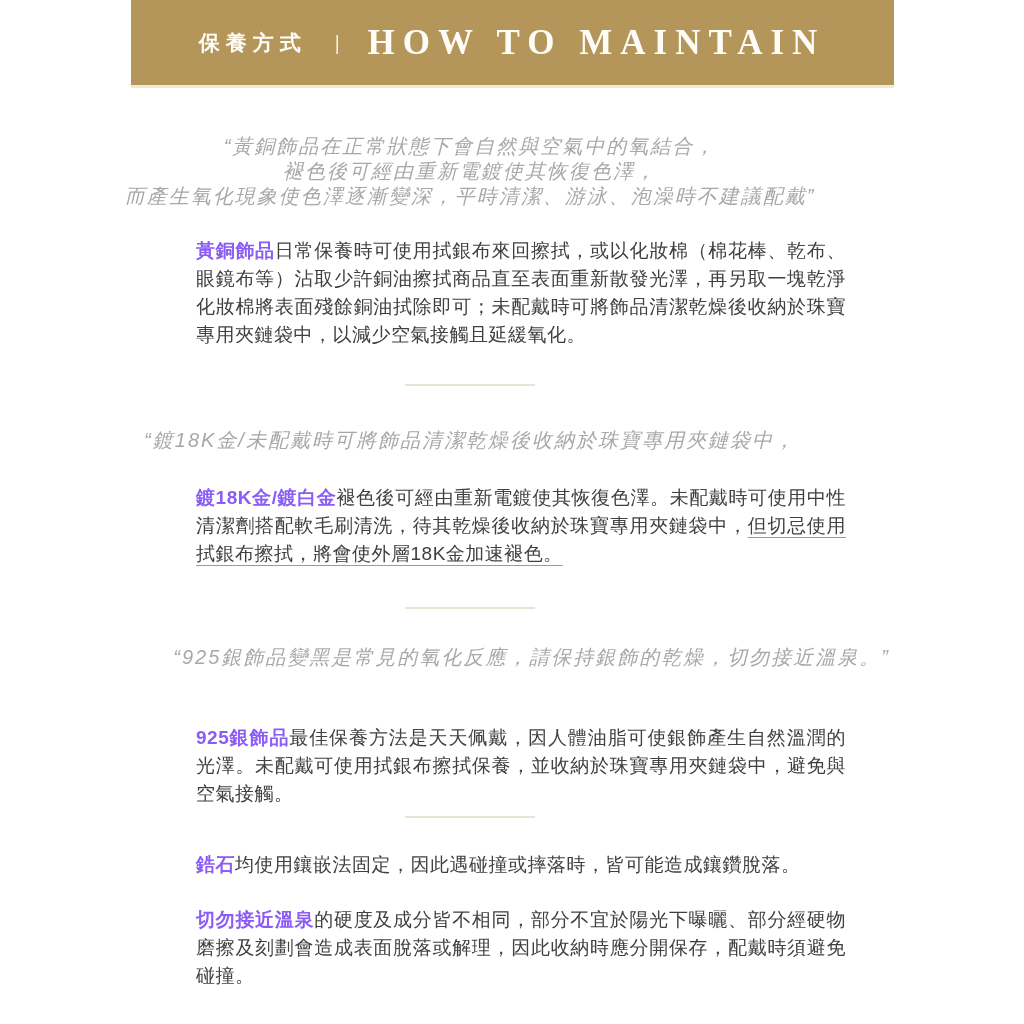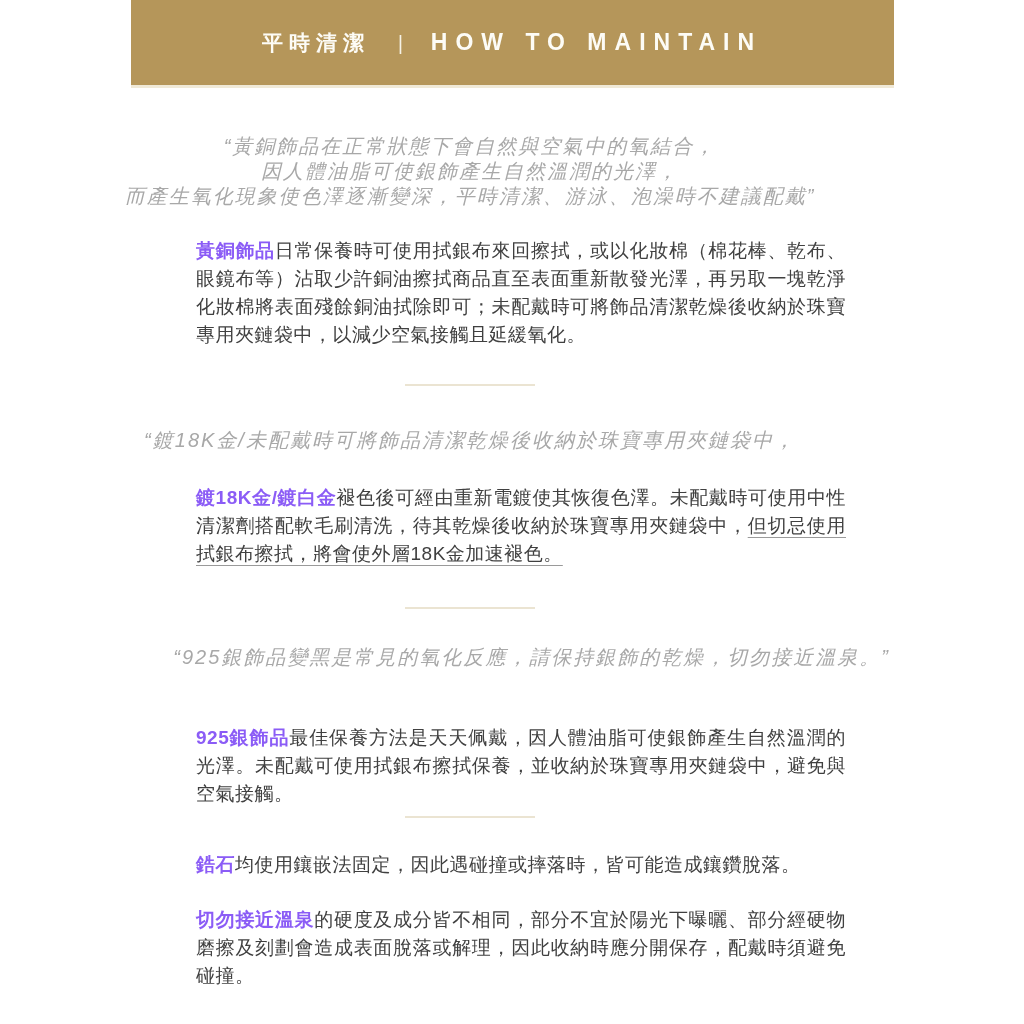--- a/index.html
+++ b/index.html
@@ -21,22 +21,22 @@
   .banner{
     width:763px;height:88px;margin:0 auto;
     background:var(--banner-bg);
     border-bottom:3px solid var(--banner-border);
     color:var(--banner-text);
     display:flex;align-items:center;justify-content:center;gap:28px;
   }
   .banner-zh{font-size:21px;font-weight:bold;letter-spacing:6px;}
   .banner-sep{font-size:19px;font-weight:normal;opacity:.9;transform:scaleY(1.1);}
   .banner-en{
-    font-family:Liberation Sans, sans-serif;
-    font-size:23px;font-weight:bold;letter-spacing:8px;
+    font-family:Liberation Serif, serif;
+    font-size:35px;font-weight:bold;letter-spacing:8px;
   }
   #sections{width:940px;}
   .quote{
     width:840px;margin-left:auto;margin-right:auto;
     text-align:center;
     color:var(--quote-color);
     font-style:italic;
     font-size:20px;line-height:25px;letter-spacing:2px;
   }
   .quote-line{white-space:nowrap;}
@@ -69,29 +69,29 @@
   #sections > :nth-child(9){margin-top:8px;}
   #sections > :nth-child(10){margin-top:33px;}
   #sections > :nth-child(11){margin-top:27px;}
 </style>
 </head>
 <body>
 
 <div class="page">
 
   <header class="banner">
-    <span class="banner-zh">平時清潔</span>
+    <span class="banner-zh">保養方式</span>
     <span class="banner-sep">|</span>
     <span class="banner-en">HOW TO MAINTAIN</span>
   </header>
 
   <main id="sections">
       <div class="quote">
         <div class="quote-line">“黃銅飾品在正常狀態下會自然與空氣中的氧結合，</div>
-        <div class="quote-line">因人體油脂可使銀飾產生自然溫潤的光澤，</div>
+        <div class="quote-line">褪色後可經由重新電鍍使其恢復色澤，</div>
         <div class="quote-line">而產生氧化現象使色澤逐漸變深，平時清潔、游泳、泡澡時不建議配戴”</div>
       </div>
       <p class="body"><span class="bold">黃銅飾品</span><span class="">日常保養時可使用拭銀布來回擦拭，或以化妝棉（棉花棒、乾布、眼鏡布等）沾取少許銅油擦拭商品直至表面重新散發光澤，再另取一塊乾淨化妝棉將表面殘餘銅油拭除即可；未配戴時可將飾品清潔乾燥後收納於珠寶專用夾鏈袋中，以減少空氣接觸且延緩氧化。</span></p>
       <div class="divider"></div>
       <div class="quote">
         <div class="quote-line">“鍍18K金/未配戴時可將飾品清潔乾燥後收納於珠寶專用夾鏈袋中，</div>
       </div>
       <p class="body"><span class="bold">鍍18K金/鍍白金</span><span class="">褪色後可經由重新電鍍使其恢復色澤。未配戴時可使用中性清潔劑搭配軟毛刷清洗，待其乾燥後收納於珠寶專用夾鏈袋中，</span><span class=" underline">但切忌使用拭銀布擦拭，將會使外層18K金加速褪色。</span></p>
       <div class="divider"></div>
       <div class="quote">

